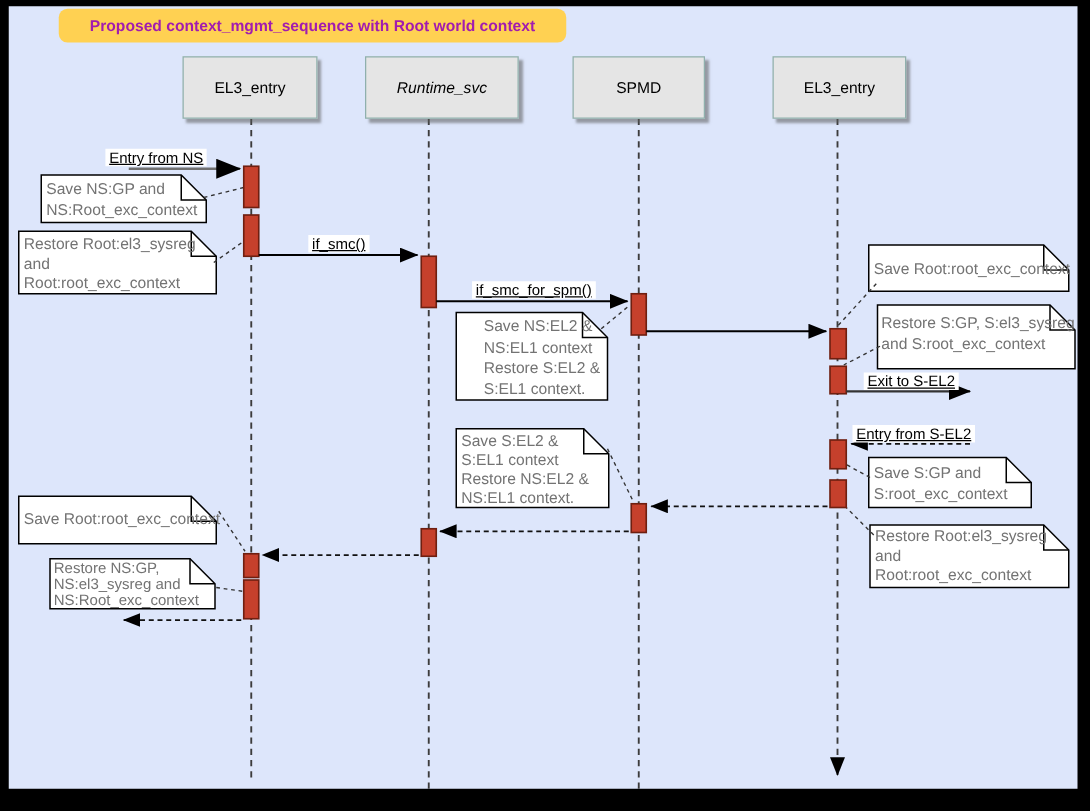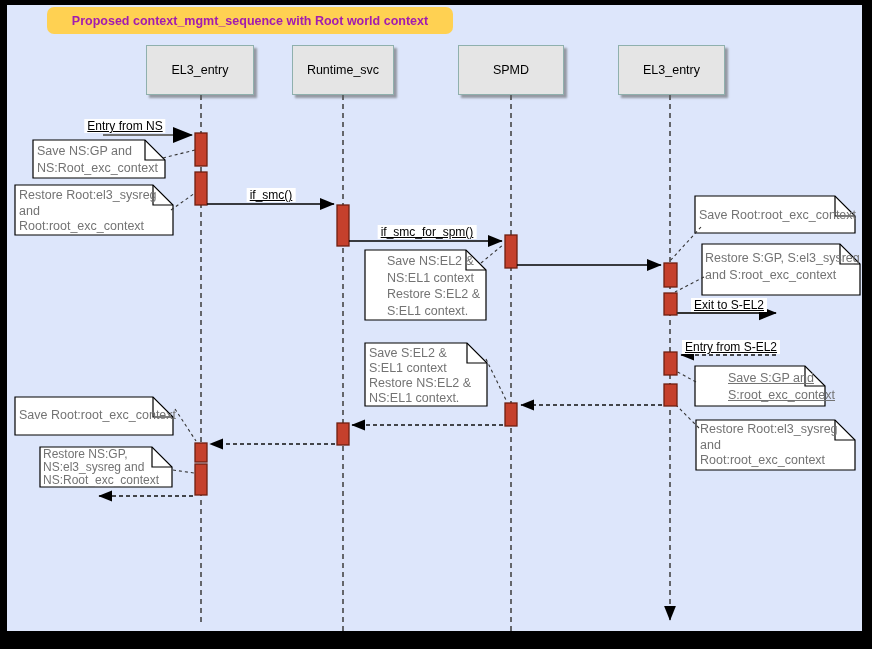--- a/index.html
+++ b/index.html
@@ -9,37 +9,37 @@
   .canvas{position:absolute;left:7px;top:5px;width:855px;height:626px;background:#dde6fb;}
   svg.layer{position:absolute;left:0;top:0;z-index:2;}
   .ol{position:absolute;z-index:3;}
   .title{left:47px;top:7px;width:406px;height:27px;background:#ffd152;border-radius:7px;
          display:flex;align-items:center;justify-content:center;font-weight:bold;
          font-size:12.5px;color:#a21caf;}
   .head{height:50px;top:45px;background:#e5e5e5;border:1px solid #8fb0ad;
         box-shadow:3px 3px 2px rgba(90,90,90,.55);display:flex;align-items:center;
         justify-content:center;font-size:12.5px;color:#000;box-sizing:border-box;}
   .h1{left:146px;width:108px;}
-  .h2{left:292px;width:102px;}
+  .h2{left:292px;width:123px;font-style:italic;}
   .h3{left:458px;width:106px;}
   .h4{left:618px;width:107px;}
   .msg{font-size:12px;color:#000;background:#fff;padding:0 3px;white-space:nowrap;
        transform:translateX(-50%);line-height:14px;text-decoration:underline;}
   .m1{left:125px;top:119px;}
   .m2{left:271px;top:188px;}
   .m3{left:427px;top:225px;}
   .m4{left:729px;top:298px;}
   .m5{left:731px;top:340px;}
   .t{font-size:12.5px;color:#737373;white-space:pre;line-height:16px;}
   .t1{left:37px;top:143px;line-height:17px;}
   .t2{left:19px;top:188px;line-height:15.6px;}
   .t3{left:387px;top:253px;line-height:16.5px;}
   .t4{left:699px;top:207px;}
   .t5{left:705px;top:250px;line-height:17px;}
-  .t6{left:728px;top:370px;line-height:17px;text-decoration:underline;}
+  .t6{left:699px;top:370px;line-height:17px;}
   .t7{left:700px;top:422px;line-height:15.6px;}
   .t8{left:369px;top:346px;line-height:15px;}
   .t9{left:19px;top:407px;}
   .t10{left:43px;top:448px;line-height:13.2px;font-size:12px;}
 </style>
 </head>
 <body>
 
 <div class="frame">
   <div class="canvas"></div>

